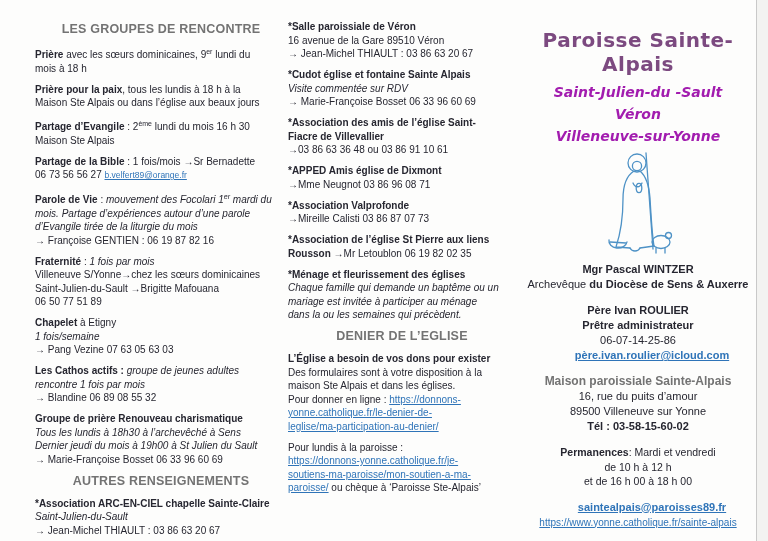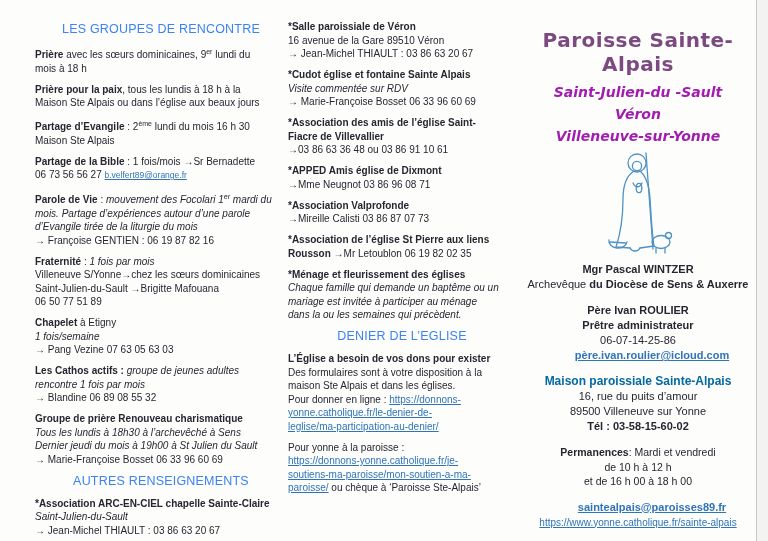--- a/index.html
+++ b/index.html
@@ -6,32 +6,32 @@
   .page{
     position:relative;width:768px;height:541px;background:#fdfdfc;
     font-family:"Liberation Sans",sans-serif;color:#262630;overflow:hidden;
     box-shadow:0 0 4px rgba(0,0,0,.2);
   }
   .page-gutter{position:absolute;top:0;right:0;width:11px;height:541px;background:#f3f3f1;border-left:1px solid #c9c9c9;}
   .col{position:absolute;top:22px;}
   .col1{left:35px;width:252px;}
   .col2{left:288px;width:228px;top:20px;}
   .col3{left:520px;width:236px;text-align:center;}
-  h2.section{color:#3b82f6;font-size:12.5px;font-weight:normal;text-align:center;margin:0 0 9px 0;letter-spacing:.2px;}
+  h2.section{color:#737373;font-size:12.5px;font-weight:bold;text-align:center;margin:0 0 9px 0;letter-spacing:.2px;}
   h2.mid{margin-top:4px;}
   .para{font-size:10px;line-height:13.5px;margin:0 0 7.5px 0;}
   .sg-b{font-weight:bold;}
   .sg-i{font-style:italic;}
   .sg-sup{font-size:7px;vertical-align:4px;}
   .sg-isup{font-size:7px;vertical-align:4px;font-style:italic;}
   .sg-a,.sg-ab,.sg-as,.sg-a2{color:#2f74b8;text-decoration:underline;cursor:pointer;}
   .sg-ab{font-weight:bold;padding-left:28px;}
   .sg-as{font-size:8.5px;}
   .sg-a2{font-size:10px;}
-  .sg-p{font-weight:bold;color:#0369a1;font-size:12px;}
+  .sg-p{font-weight:bold;color:#737373;font-size:12px;}
   
   .title{font-family:"DejaVu Sans",sans-serif;font-size:20px;font-weight:bold;color:#7c4a80;letter-spacing:.5px;margin:6px 0 8px 0;}
   .subtitle{font-family:"DejaVu Sans",sans-serif;font-size:14px;font-style:italic;font-weight:600;color:#a21caf;margin-bottom:6px;}
   .figure-wrap{height:110px;margin:4px 0 2px 0;}
   .block{font-size:11px;line-height:15px;margin:0 0 11px 0;}
   .block.perm{font-size:10.5px;line-height:14.5px;}
   .year{font-size:10.5px;font-weight:bold;text-align:right;padding-right:16px;margin-top:4px;}
 </style>
 </head>
 <body>
@@ -56,21 +56,21 @@
   <div class="col col2">
     <p class="para"><span class="sg-b">*Salle paroissiale de Véron</span><br><span class="sg-r">16 avenue de la Gare 89510 Véron</span><br><span class="sg-r">→ Jean-Michel THIAULT : 03 86 63 20 67</span></p>
     <p class="para"><span class="sg-b">*Cudot église et fontaine Sainte Alpais</span><br><span class="sg-i">Visite commentée sur RDV</span><br><span class="sg-r"> → Marie-Françoise Bosset 06 33 96 60 69</span></p>
     <p class="para"><span class="sg-b">*Association des amis de l’église Saint-</span><br><span class="sg-b">Fiacre de Villevallier</span><br><span class="sg-r">→03 86 63 36 48 ou 03 86 91 10 61</span></p>
     <p class="para"><span class="sg-b">*APPED Amis église de Dixmont</span><br><span class="sg-r">→Mme Neugnot 03 86 96 08 71</span></p>
     <p class="para"><span class="sg-b">*Association Valprofonde</span><br><span class="sg-r">→Mireille Calisti 03 86 87 07 73</span></p>
     <p class="para"><span class="sg-b">*Association de l’église St Pierre aux liens</span><br><span class="sg-b">Rousson </span><span class="sg-r">→Mr Letoublon 06 19 82 02 35</span></p>
     <p class="para"><span class="sg-b">*Ménage et fleurissement des églises</span><br><span class="sg-i">Chaque famille qui demande un baptême ou un</span><br><span class="sg-i">mariage est invitée à participer au ménage</span><br><span class="sg-i">dans la ou les semaines qui précèdent.</span></p>
     <h2 class="section mid">DENIER DE L’EGLISE</h2>
     <p class="para"><span class="sg-b">L’Église a besoin de vos dons pour exister</span><br><span class="sg-r">Des formulaires sont à votre disposition à la</span><br><span class="sg-r">maison Ste Alpais et dans les églises.</span><br><span class="sg-r">Pour donner en ligne : </span><span class="sg-a">https://donnons-</span><br><span class="sg-a">yonne.catholique.fr/le-denier-de-</span><br><span class="sg-a">leglise/ma-participation-au-denier/</span></p>
-    <p class="para"><span class="sg-r">Pour yonne à la paroisse :</span><br><span class="sg-a">https://donnons-yonne.catholique.fr/je-</span><br><span class="sg-a">soutiens-ma-paroisse/mon-soutien-a-ma-</span><br><span class="sg-a">paroisse/</span><span class="sg-r"> ou chèque à ‘Paroisse Ste-Alpais’</span></p>
+    <p class="para"><span class="sg-r">Pour lundis à la paroisse :</span><br><span class="sg-a">https://donnons-yonne.catholique.fr/je-</span><br><span class="sg-a">soutiens-ma-paroisse/mon-soutien-a-ma-</span><br><span class="sg-a">paroisse/</span><span class="sg-r"> ou chèque à ‘Paroisse Ste-Alpais’</span></p>
   </div>
 
   <div class="col col3">
     <div class="title">Paroisse Sainte-Alpais</div>
     <div class="subtitle">Saint-Julien-du -Sault</div>
     <div class="subtitle">Véron</div>
     <div class="subtitle">Villeneuve-sur-Yonne</div>
 
     <div class="figure-wrap">
       <svg width="86" height="110" viewBox="0 0 86 110" fill="none" stroke="#4e92c6" stroke-width="1.3" stroke-linecap="round" stroke-linejoin="round">

